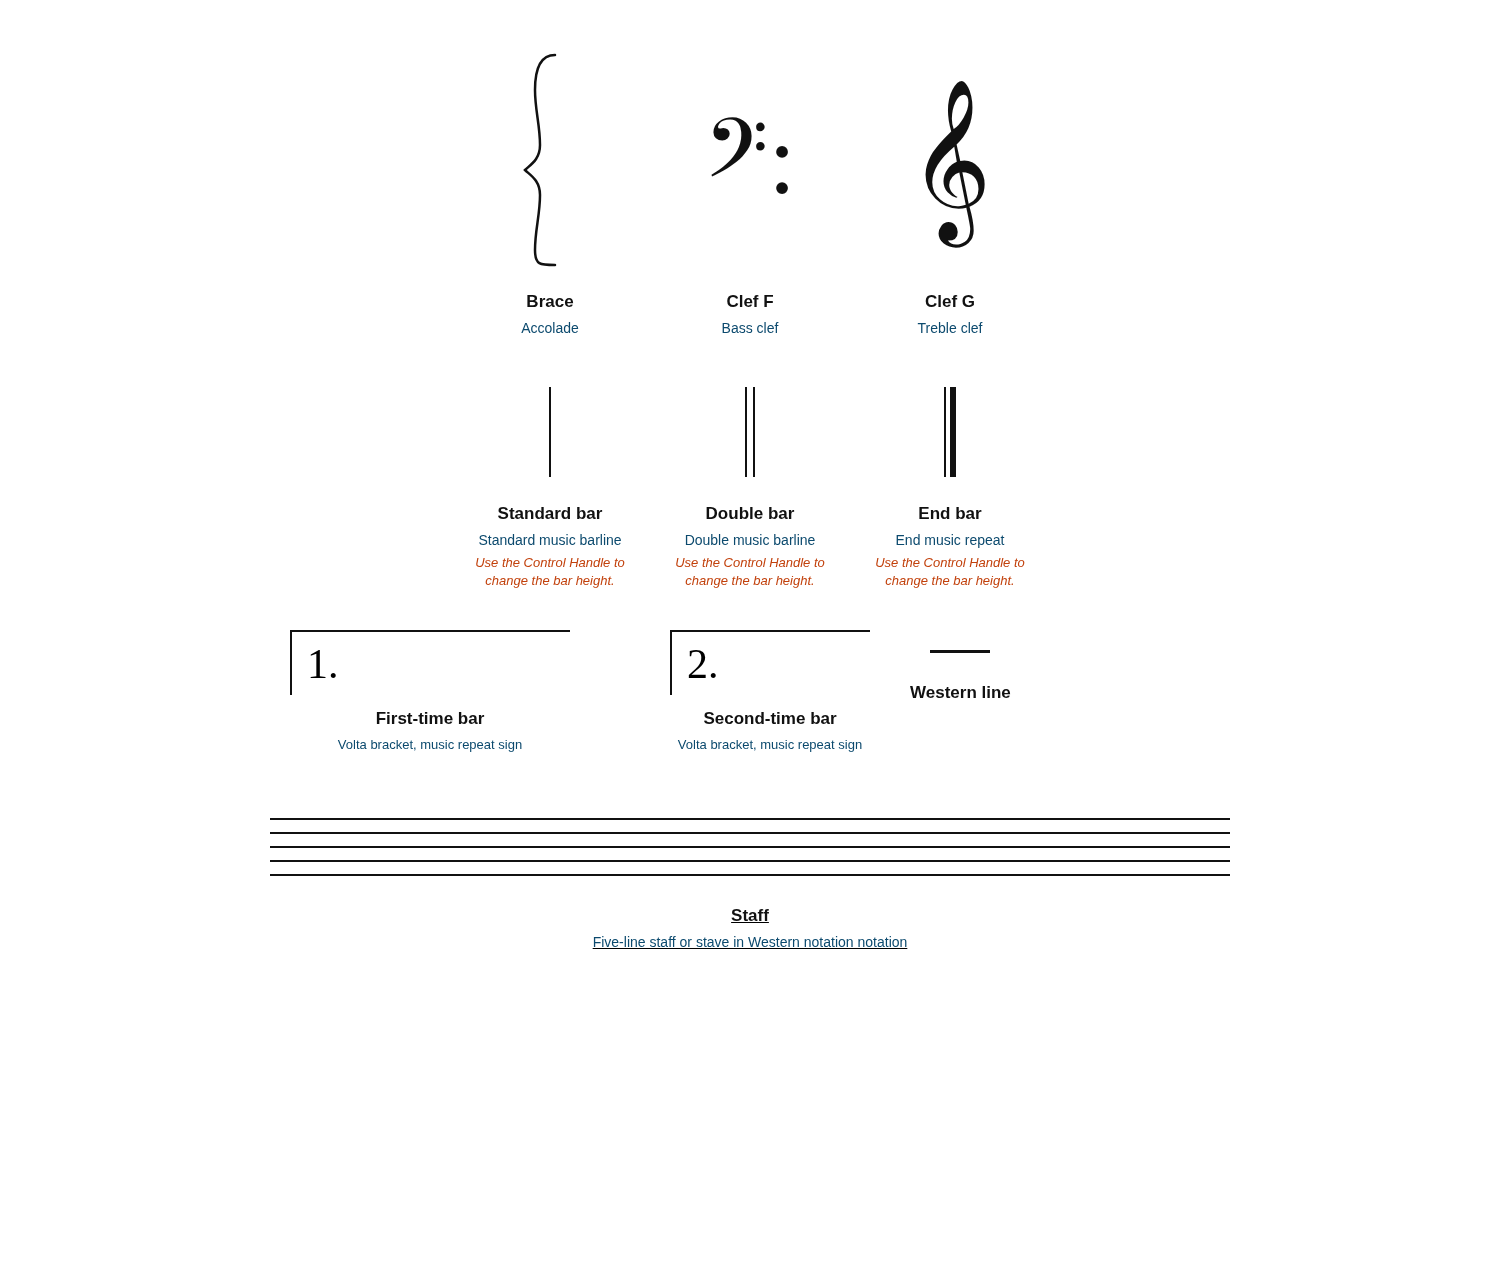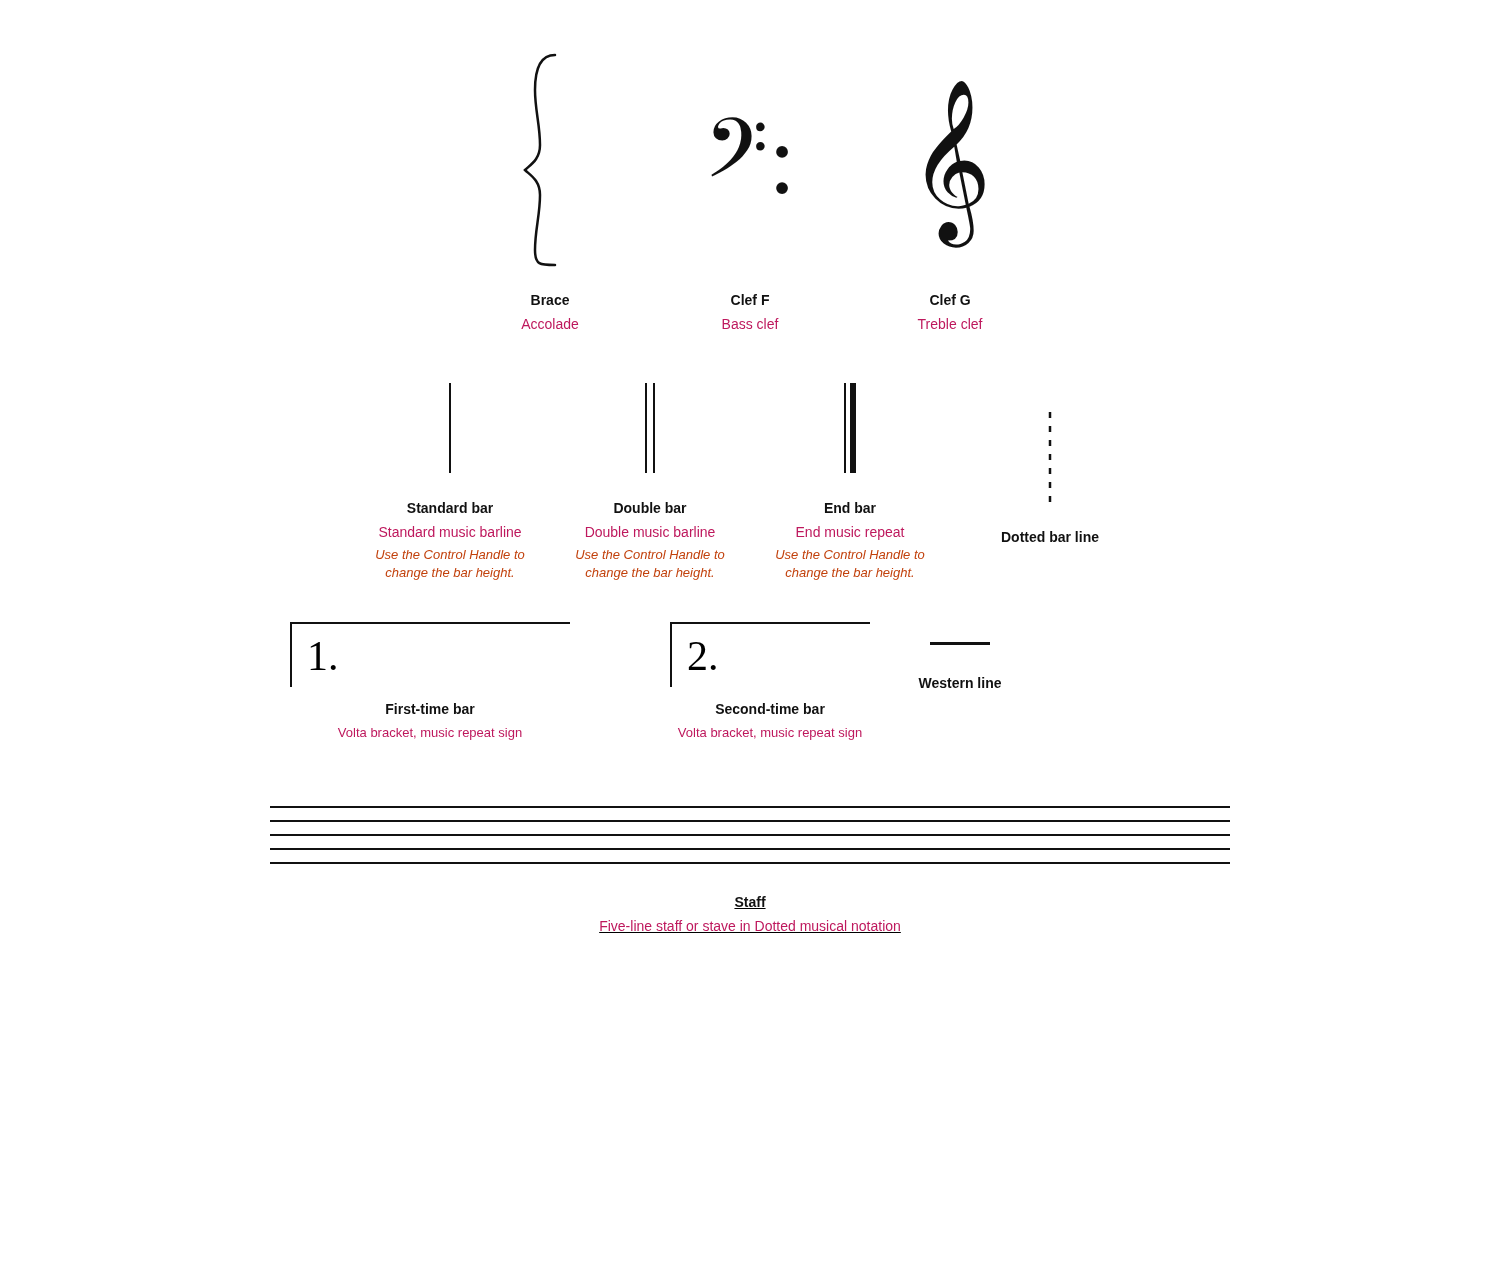--- a/index.html
+++ b/index.html
@@ -46,29 +46,29 @@
     .symbol-area-sm {
       height: 120px;
       display: flex;
       align-items: center;
       justify-content: center;
       margin-bottom: 12px;
     }
 
     .symbol-name {
       font-weight: bold;
-      font-size: 14px;
+      font-size: 17px;
       color: #111;
       text-align: center;
       margin-bottom: 8px;
     }
 
     .symbol-alt {
       font-size: 14px;
-      color: #be185d;
+      color: #0c4a6e;
       text-align: center;
       margin-bottom: 6px;
     }
 
     .symbol-note {
       font-size: 13px;
       color: #c2410c;
       text-align: center;
       font-style: italic;
       line-height: 1.4;
@@ -234,28 +234,20 @@
         <div class="end-bar">
           <div class="bar-thin"></div>
           <div class="bar-thick"></div>
         </div>
       </div>
       <div class="symbol-name">End bar</div>
       <div class="symbol-alt">End music repeat</div>
       <div class="symbol-note">Use the Control Handle to change the bar height.</div>
     </div>
 
-    <div class="symbol-cell">
-      <div class="symbol-area-sm">
-        <svg width="10" height="90" viewBox="0 0 10 90">
-          <line x1="5" y1="0" x2="5" y2="90" stroke="#111" stroke-width="2.5" stroke-dasharray="6,8"></line>
-        </svg>
-      </div>
-      <div class="symbol-name">Dotted bar line</div>
-    </div>
 
   </div>
 
   <div style="display:flex; justify-content:flex-start; align-items:flex-start; width:100%; padding:10px 20px 20px 20px; gap:40px;">
 
     <div style="display:flex; flex-direction:column; align-items:center; min-width:280px;">
       <div style="margin-bottom:14px;">
         <div class="volta-1">
           <span class="volta-num">1.</span>
         </div>
@@ -286,17 +278,17 @@
   <div class="staff-container">
     <div class="staff-lines">
       <div class="staff-line"></div>
       <div class="staff-line"></div>
       <div class="staff-line"></div>
       <div class="staff-line"></div>
       <div class="staff-line"></div>
     </div>
     <div style="text-align:center; margin-top:20px;text-decoration:underline;">
       <div class="symbol-name">Staff</div>
-      <div class="symbol-alt" style="margin-top:8px;">Five-line staff or stave in Dotted musical notation</div>
+      <div class="symbol-alt" style="margin-top:8px;">Five-line staff or stave in Western notation notation</div>
     </div>
   </div>
 
 </div>
 
 </body></html>

